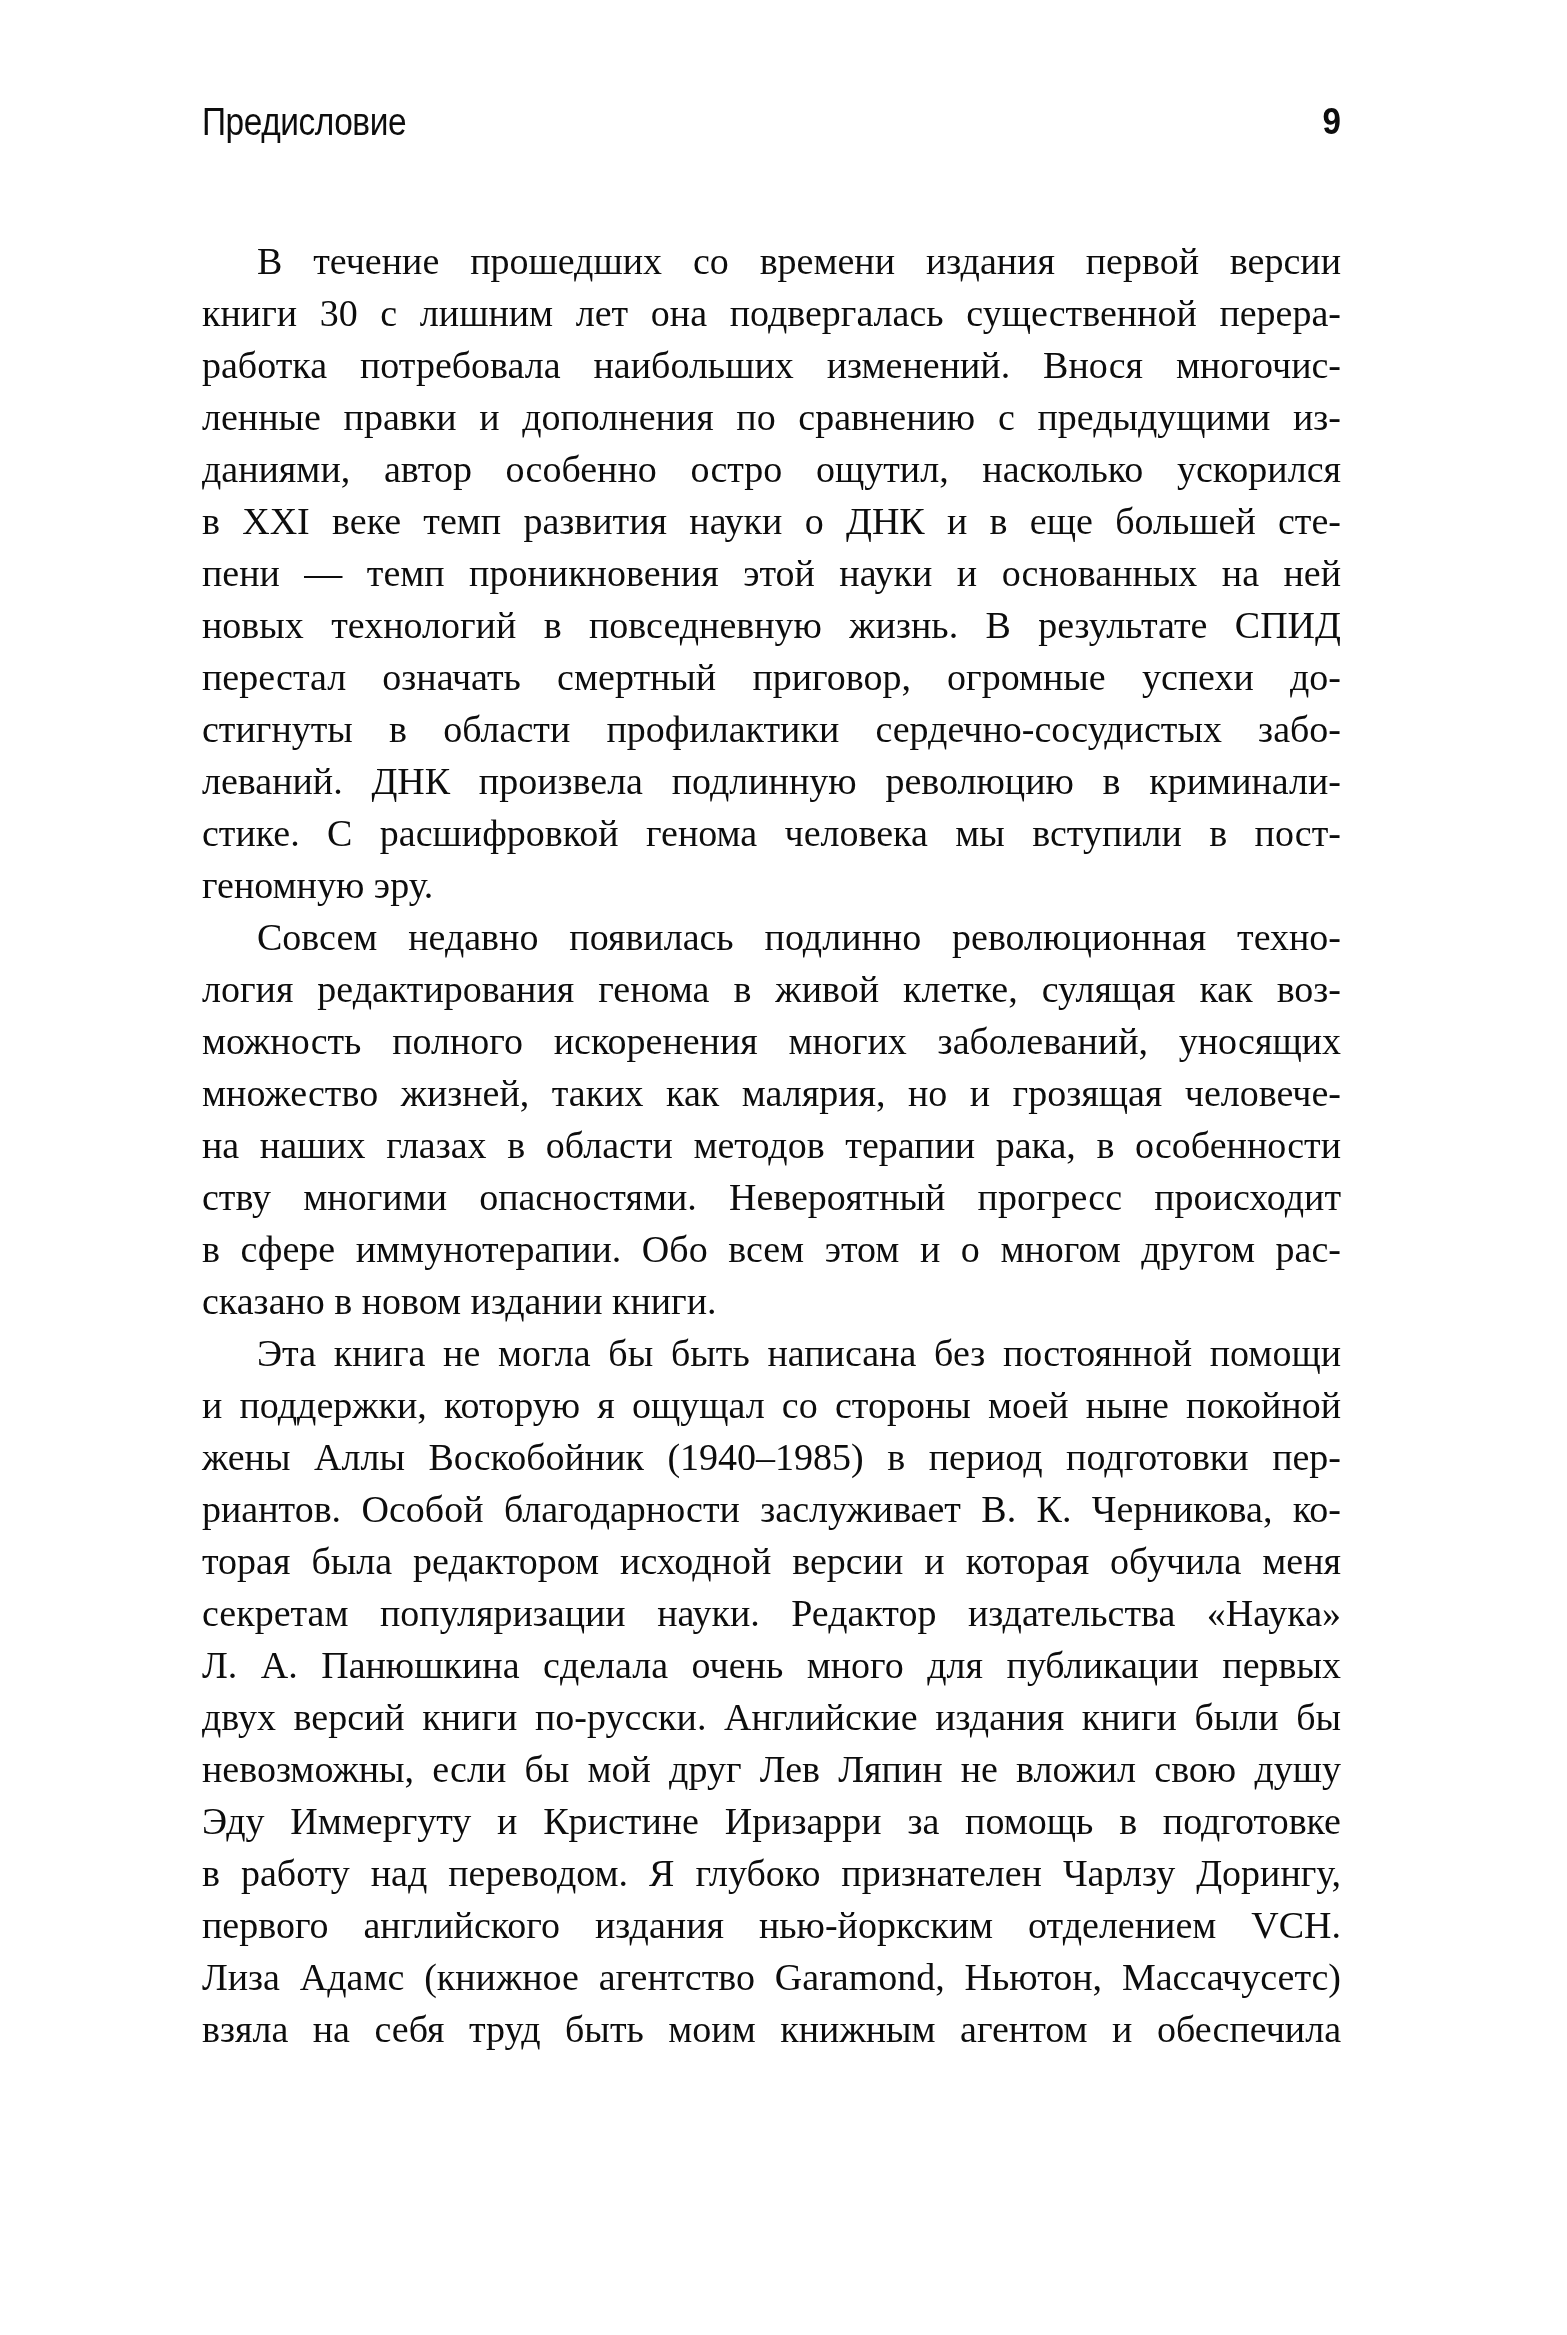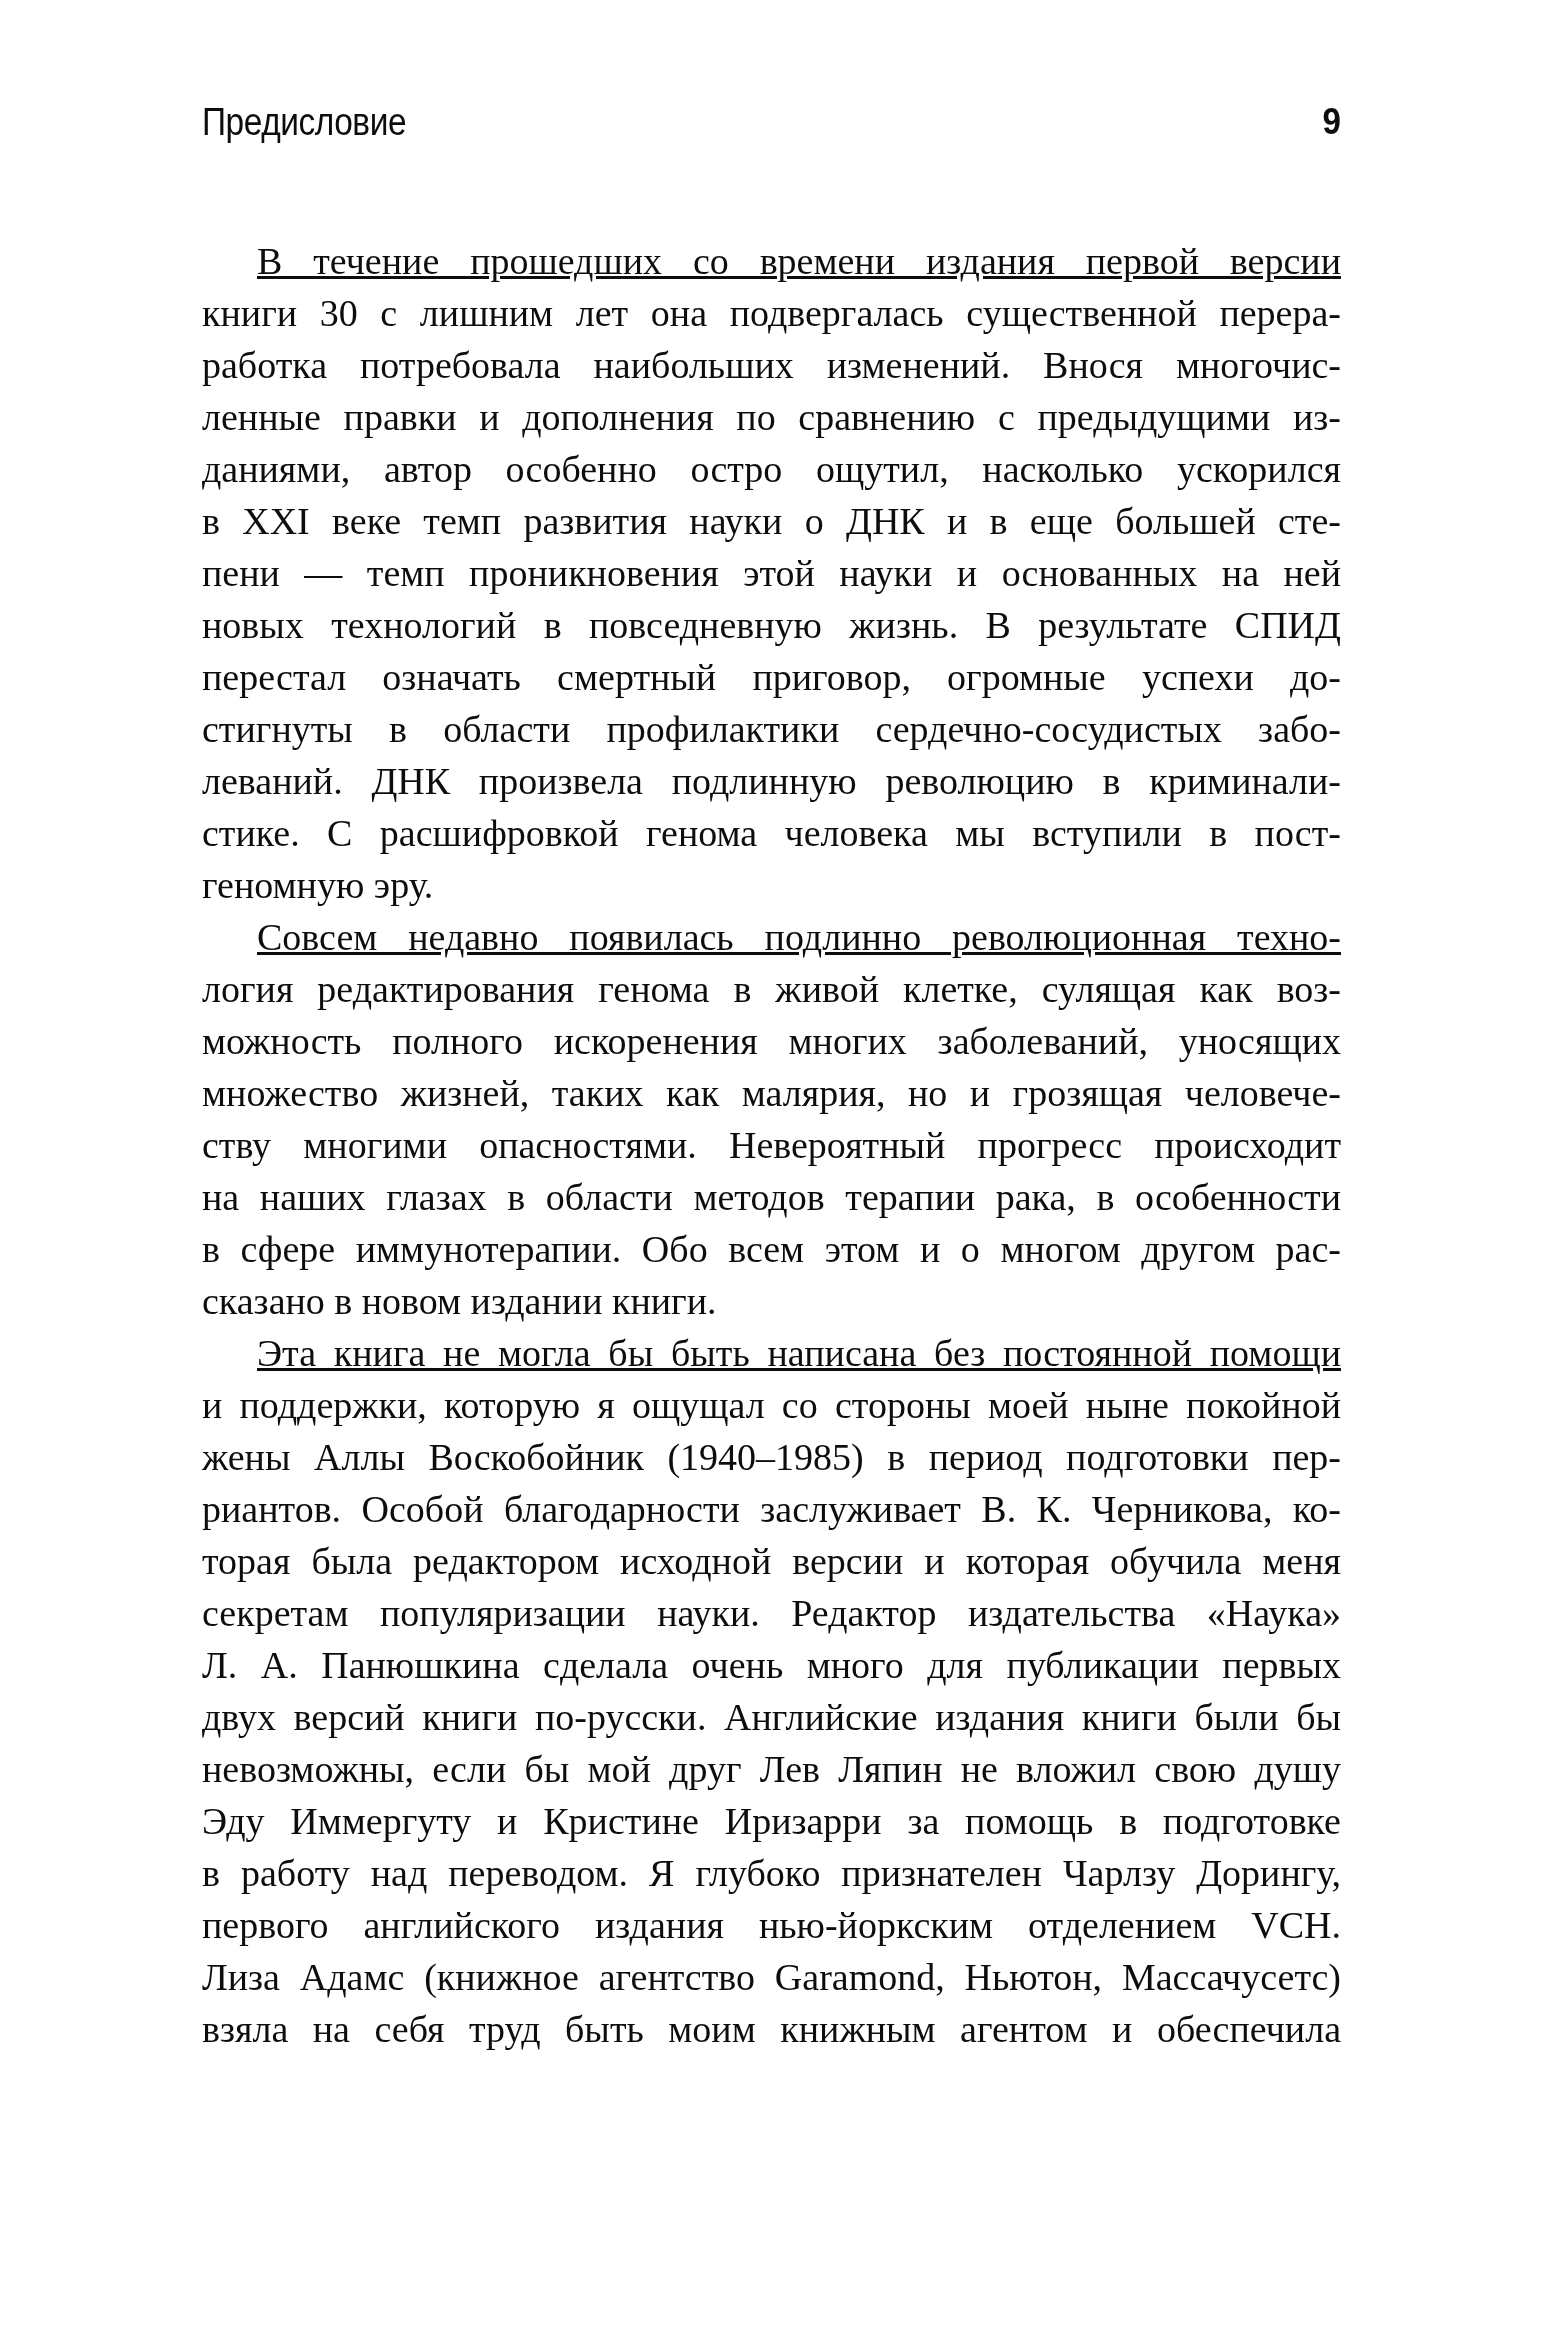--- a/index.html
+++ b/index.html
@@ -57,21 +57,21 @@
   }
   .para{margin:0;padding:0;}
   .line{
     font-size:38px;
     line-height:52px;
     height:52px;
     text-align:justify;
     text-align-last:justify;
     color:var(--ink);
   }
-  .line.indent{ text-indent:55px;text-decoration:underline; }
+  .line.indent{ text-indent:55px; }
   .line.lastline{ text-align-last:left; }
 </style>
 </head>
 <body>
 
 <div class="page">
   <div class="running-head">
     <span class="running-title">Предисловие</span>
     <span class="page-number">9</span>
   </div>
@@ -90,22 +90,22 @@
         <div class="line">стигнуты в области профилактики сердечно-сосудистых забо-</div>
         <div class="line">леваний. ДНК произвела подлинную революцию в криминали-</div>
         <div class="line">стике. С расшифровкой генома человека мы вступили в пост-</div>
         <div class="line lastline">геномную эру.</div>
       </div>
       <div class="para">
         <div class="line indent">Совсем недавно появилась подлинно революционная техно-</div>
         <div class="line">логия редактирования генома в живой клетке, сулящая как воз-</div>
         <div class="line">можность полного искоренения многих заболеваний, уносящих</div>
         <div class="line">множество жизней, таких как малярия, но и грозящая человече-</div>
+        <div class="line">на наших глазах в области методов терапии рака, в особенности</div>
         <div class="line">ству многими опасностями. Невероятный прогресс происходит</div>
-        <div class="line">на наших глазах в области методов терапии рака, в особенности</div>
         <div class="line">в сфере иммунотерапии. Обо всем этом и о многом другом рас-</div>
         <div class="line lastline">сказано в новом издании книги.</div>
       </div>
       <div class="para">
         <div class="line indent">Эта книга не могла бы быть написана без постоянной помощи</div>
         <div class="line">и поддержки, которую я ощущал со стороны моей ныне покойной</div>
         <div class="line">жены Аллы Воскобойник (1940–1985) в период подготовки пер-</div>
         <div class="line">риантов. Особой благодарности заслуживает В. К. Черникова, ко-</div>
         <div class="line">торая была редактором исходной версии и которая обучила меня</div>
         <div class="line">секретам популяризации науки. Редактор издательства «Наука»</div>

